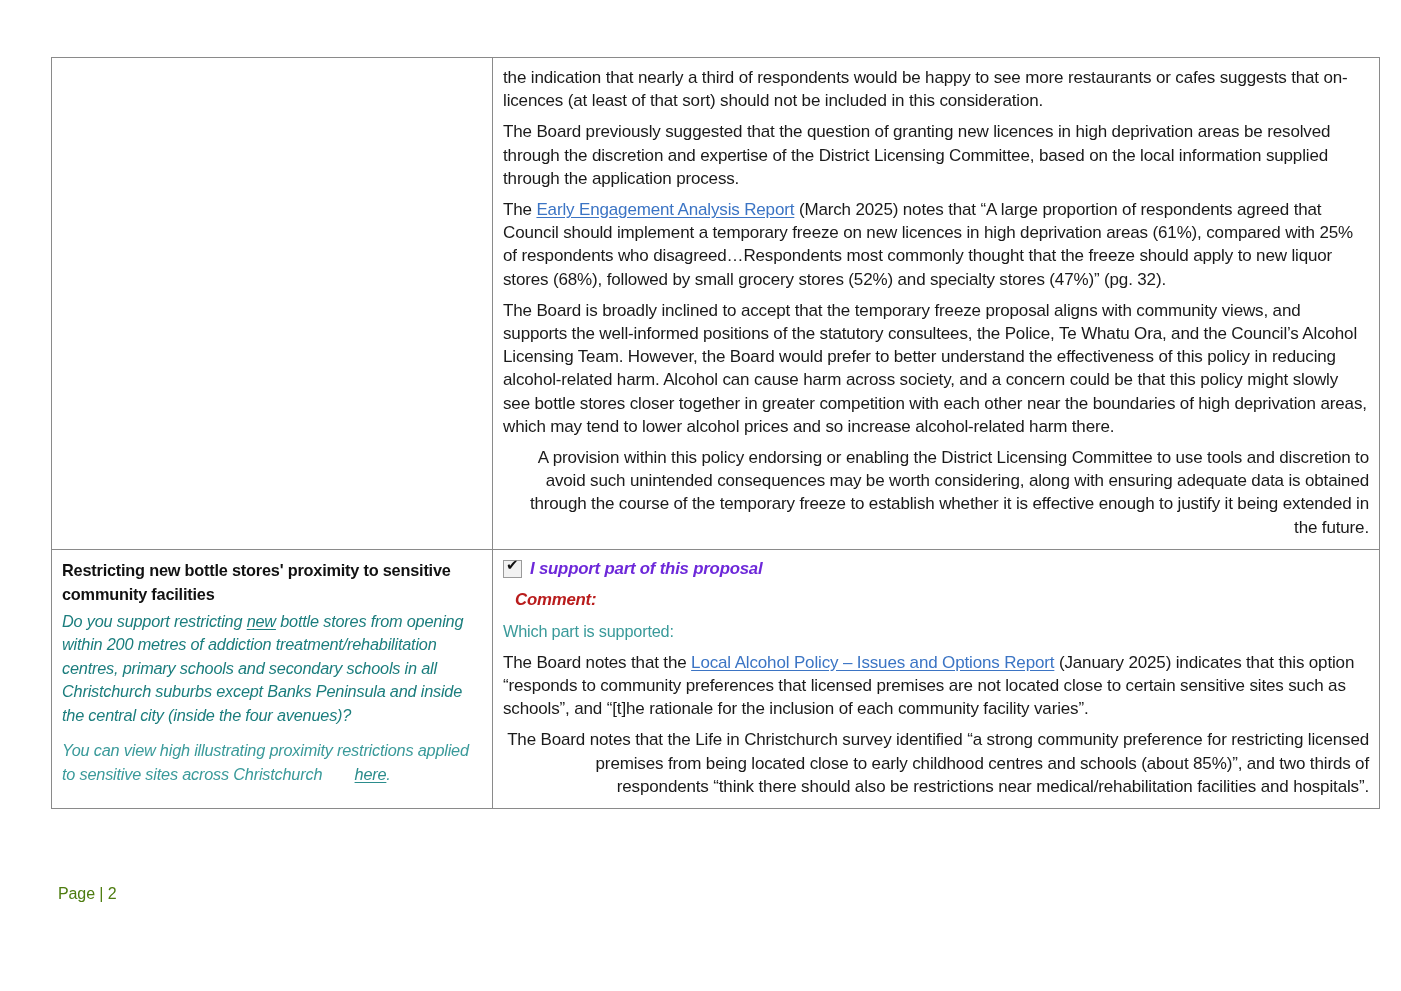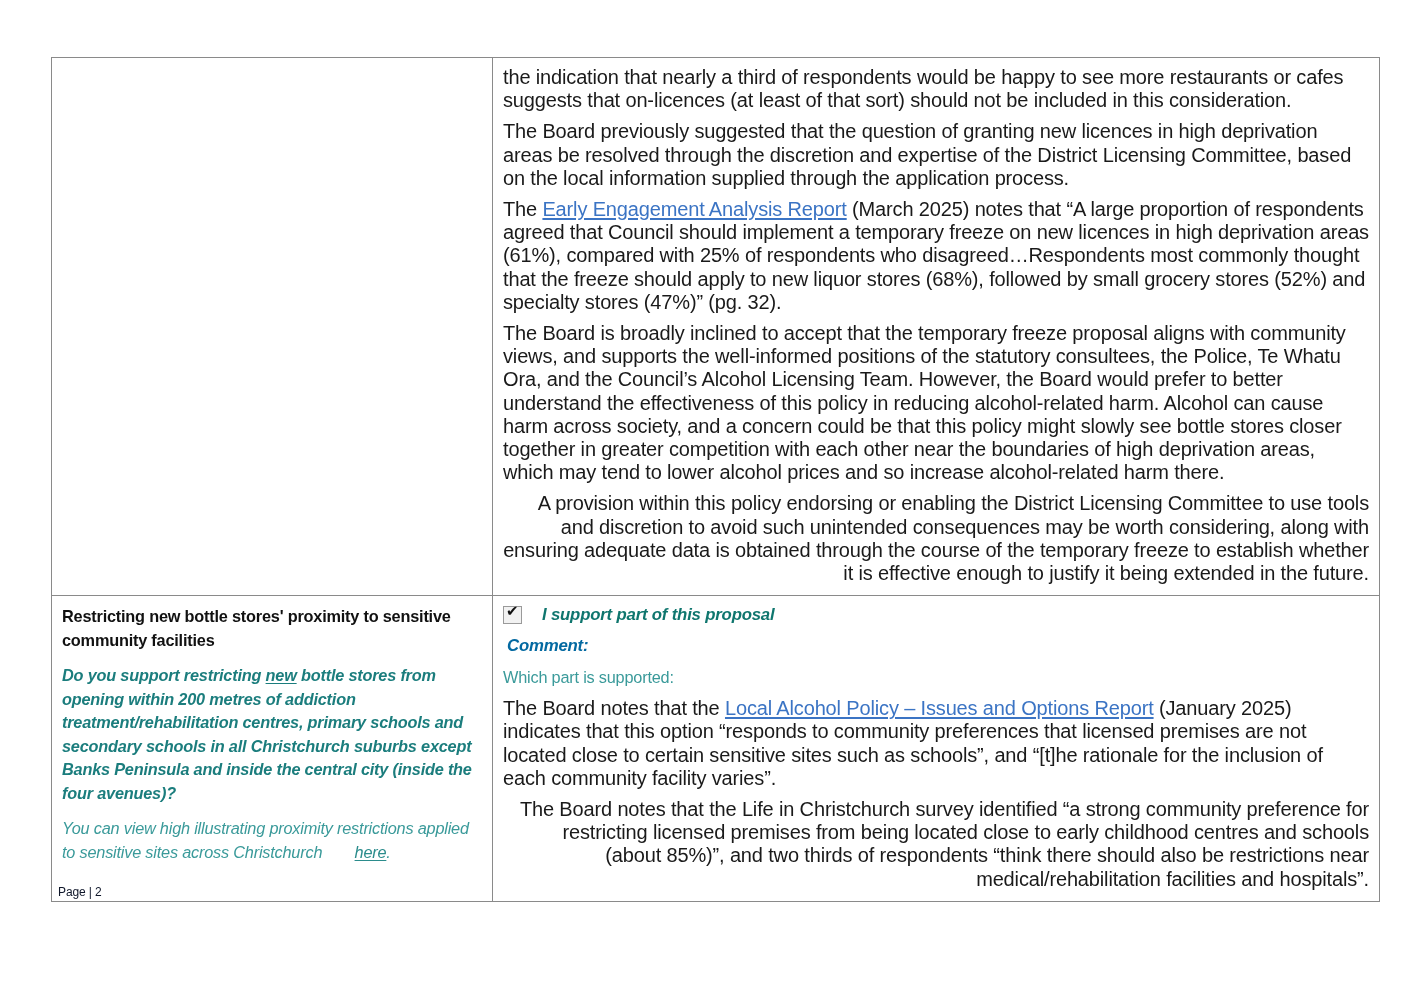--- a/index.html
+++ b/index.html
@@ -38,21 +38,21 @@
   }
   .col-left {
     width: 420px;
   }
   .col-right {
     width: 866px;
   }
   
   p.body-par {
     margin: 0 0 8px 0;
-    font-size: 20px;
+    font-size: 17px;
     line-height: 23.2px;
     color: #1a1a1a;
     font-family: "Liberation Sans", sans-serif;
     letter-spacing: -0.15px;
   }
   p.body-par:last-child {
     margin-bottom: 0;
     text-align: right;
   }
   a.doclink {
@@ -61,32 +61,32 @@
     text-underline-offset: 2px;
   }
   a.teal-link {
     color: #2b8c8c;
     text-decoration: underline;
     text-underline-offset: 2px;
     margin-left: 28px;
   }
   
   .q-heading {
-    margin: 0 0 12px 0;
+    margin: 0 0 4px 0;
     font-size: 16.3px;
     line-height: 24px;
     font-weight: bold;
     color: #111111;
     letter-spacing: -0.2px;
   }
   .q-prompt {
     margin: 0 0 12px 0;
     font-size: 16.3px;
     line-height: 23.5px;
-    font-weight: bold;
+    font-weight: normal;
     font-style: italic;
     color: #1b7d7d;
     letter-spacing: -0.2px;
   }
   .q-prompt .u {
     text-decoration: underline;
     text-underline-offset: 2px;
   }
   .q-note {
     margin: 0;
@@ -115,51 +115,51 @@
     position: absolute;
     left: 2px;
     top: -4px;
     font-size: 15px;
     line-height: 16px;
     color: #111111;
     font-family: "DejaVu Sans", sans-serif;
     font-weight: bold;
   }
   .answer-label {
-    margin-left: 20px;
+    margin-left: 8px;
     font-size: 16.8px;
     line-height: 22px;
     font-weight: bold;
     font-style: italic;
-    color: #0f766e;
+    color: #6d28d9;
     letter-spacing: -0.2px;
   }
   .comment-label {
-    margin: 0 0 9px 4px;
+    margin: 0 0 9px 12px;
     font-size: 16.8px;
     line-height: 22px;
     font-weight: bold;
     font-style: italic;
-    color: #0369a1;
+    color: #b91c1c;
     letter-spacing: -0.2px;
   }
   .which-part {
     margin: 0 0 9px 0;
     font-size: 16.3px;
     line-height: 22px;
     color: #3a9a9a;
     letter-spacing: -0.2px;
   }
   
   .footer {
     position: absolute;
     left: 58px;
     top: 885px;
-    font-size: 12px;
-    color: #0f172a;
+    font-size: 16px;
+    color: #4d7c0f;
     letter-spacing: -0.1px;
   }
 </style>
 </head>
 <body>
 
 <div class="page">
 
   <table class="doc-table">
     <tbody>

